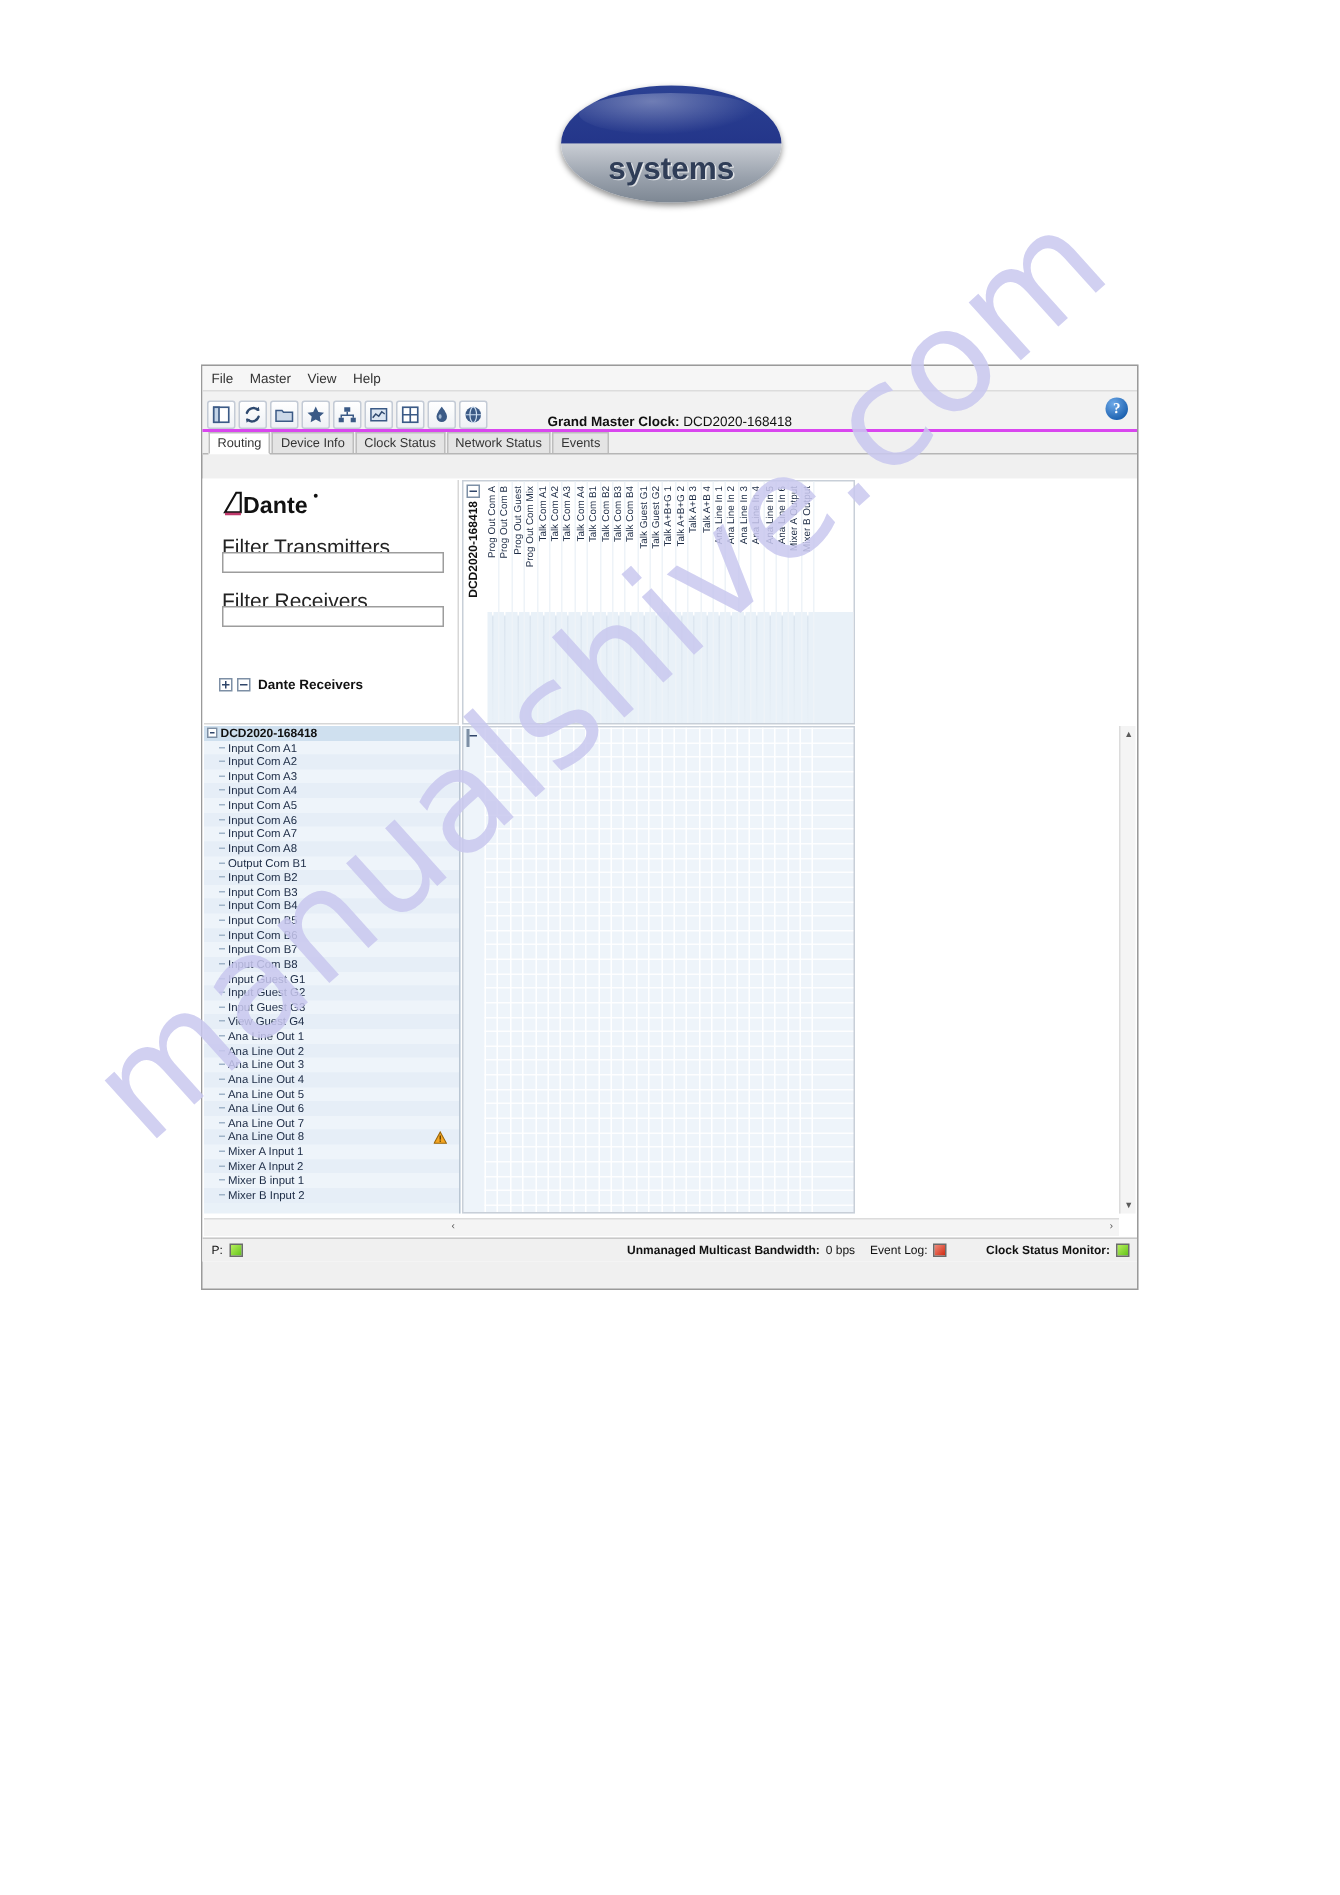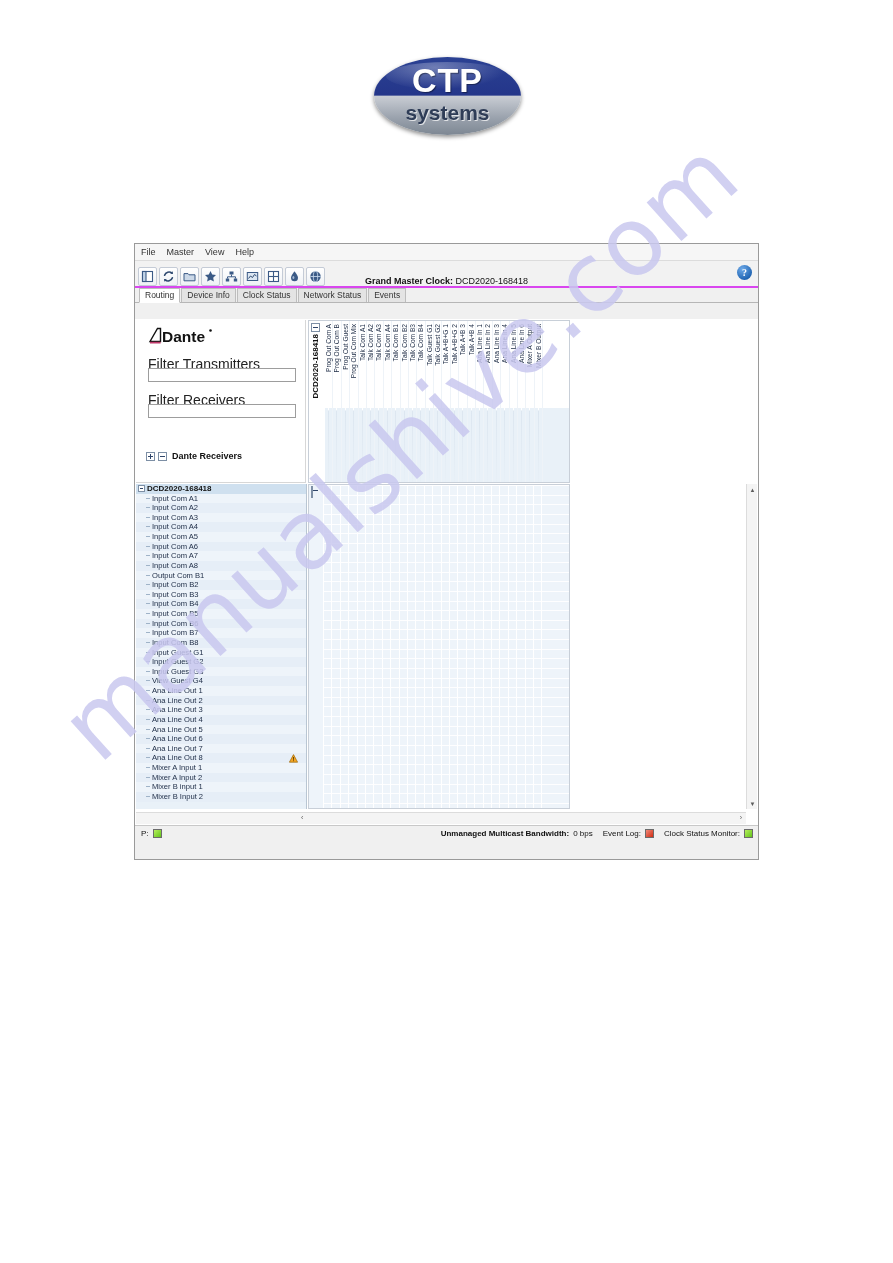--- a/index.html
+++ b/index.html
@@ -591,21 +591,20 @@
   .led.red { background: linear-gradient(135deg,#f08a7b,#d12b12); }
   .bold { font-weight: bold; }
 </style>
 </head>
 <body>
 
 <div id="logo-wrap">
   <div class="logo-ellipse">
     <div class="logo-gloss"></div>
   </div>
-  <div class="logo-ctp">CTP</div>
   <div class="logo-systems">systems</div>
 </div>
 
 <div id="app-window">
 
 
   <div id="menubar">
     <div class="menu-item">File</div>
     <div class="menu-item">Master</div>
     <div class="menu-item">View</div>
@@ -960,21 +959,21 @@
     <div id="statusbar">
       <div id="sb-left">
         <span>P:</span>
         <span class="led green" style="margin-left:4px;"></span>
       </div>
       <div id="sb-right">
         <span class="bold">Unmanaged Multicast Bandwidth:</span>
         <span>0 bps</span>
         <span style="margin-left:6px;">Event Log:</span>
         <span class="led red"></span>
-        <span style="margin-left:6px;">Clock Status Monitor:</span>
+        <span style="margin-left:22px;font-weight:bold;">Clock Status Monitor:</span>
         <span class="led green"></span>
       </div>
     </div>
 
   </div>
 </div>
 
 <div id="watermark">
   <span>manualshive.com</span>
 </div>

